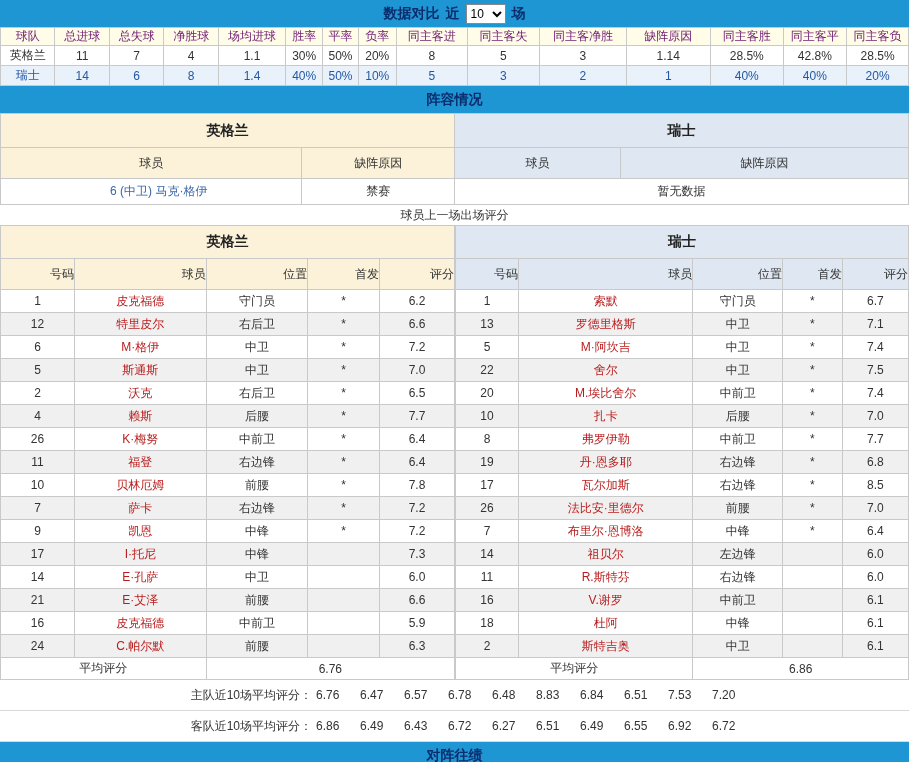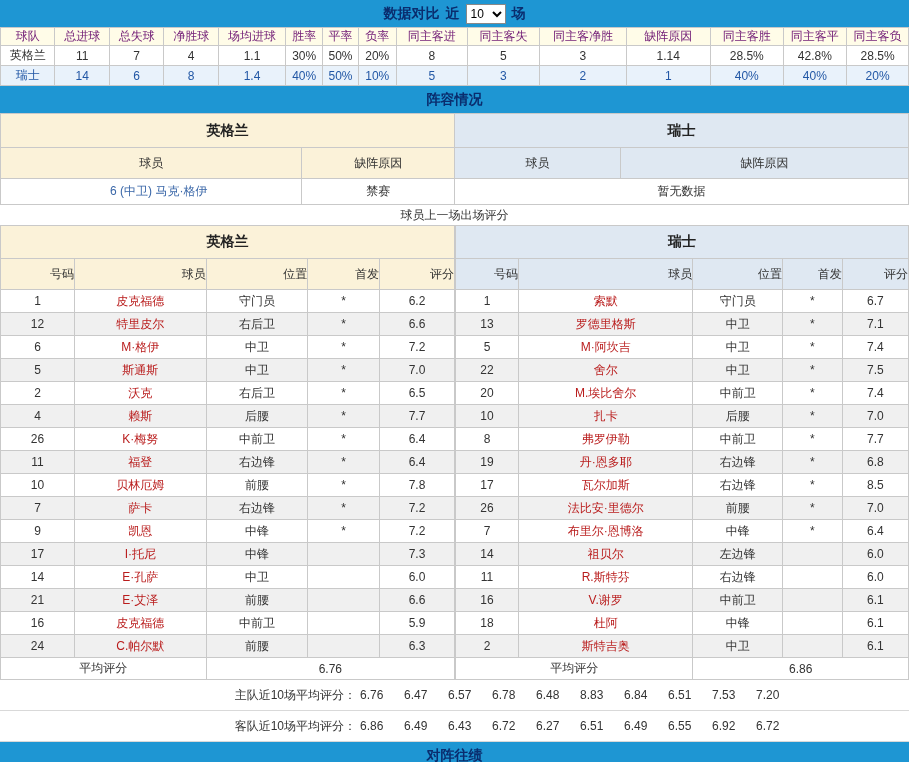--- a/index.html
+++ b/index.html
@@ -62,21 +62,21 @@
   .ratings-wrap .col-head td { height: 31px; text-align: right; }
   .ratings-wrap tbody td { height: 23px; }
   .ratings-wrap tbody tr:nth-child(even) td { background: #f0f0f0; }
   .ratings-wrap .avg-row td { height: 22px; background: #fff; }
   .pname { color: #b91c1c; cursor: pointer; }
 
   
   .history-row {
     height: 31px;
     border-bottom: 1px solid #d9d9d9;
-    display: flex; align-items: center; padding-left: 44px;
+    display: flex; align-items: center;
   }
   .history-row .hlabel { width: 312px; text-align: right; }
   .history-row .hval { width: 44px; text-align: left; padding-left: 4px; }
 
   .bottom-bar { height: 27px; }
 </style>
 </head>
 <body>
 
 <div class="bar">

